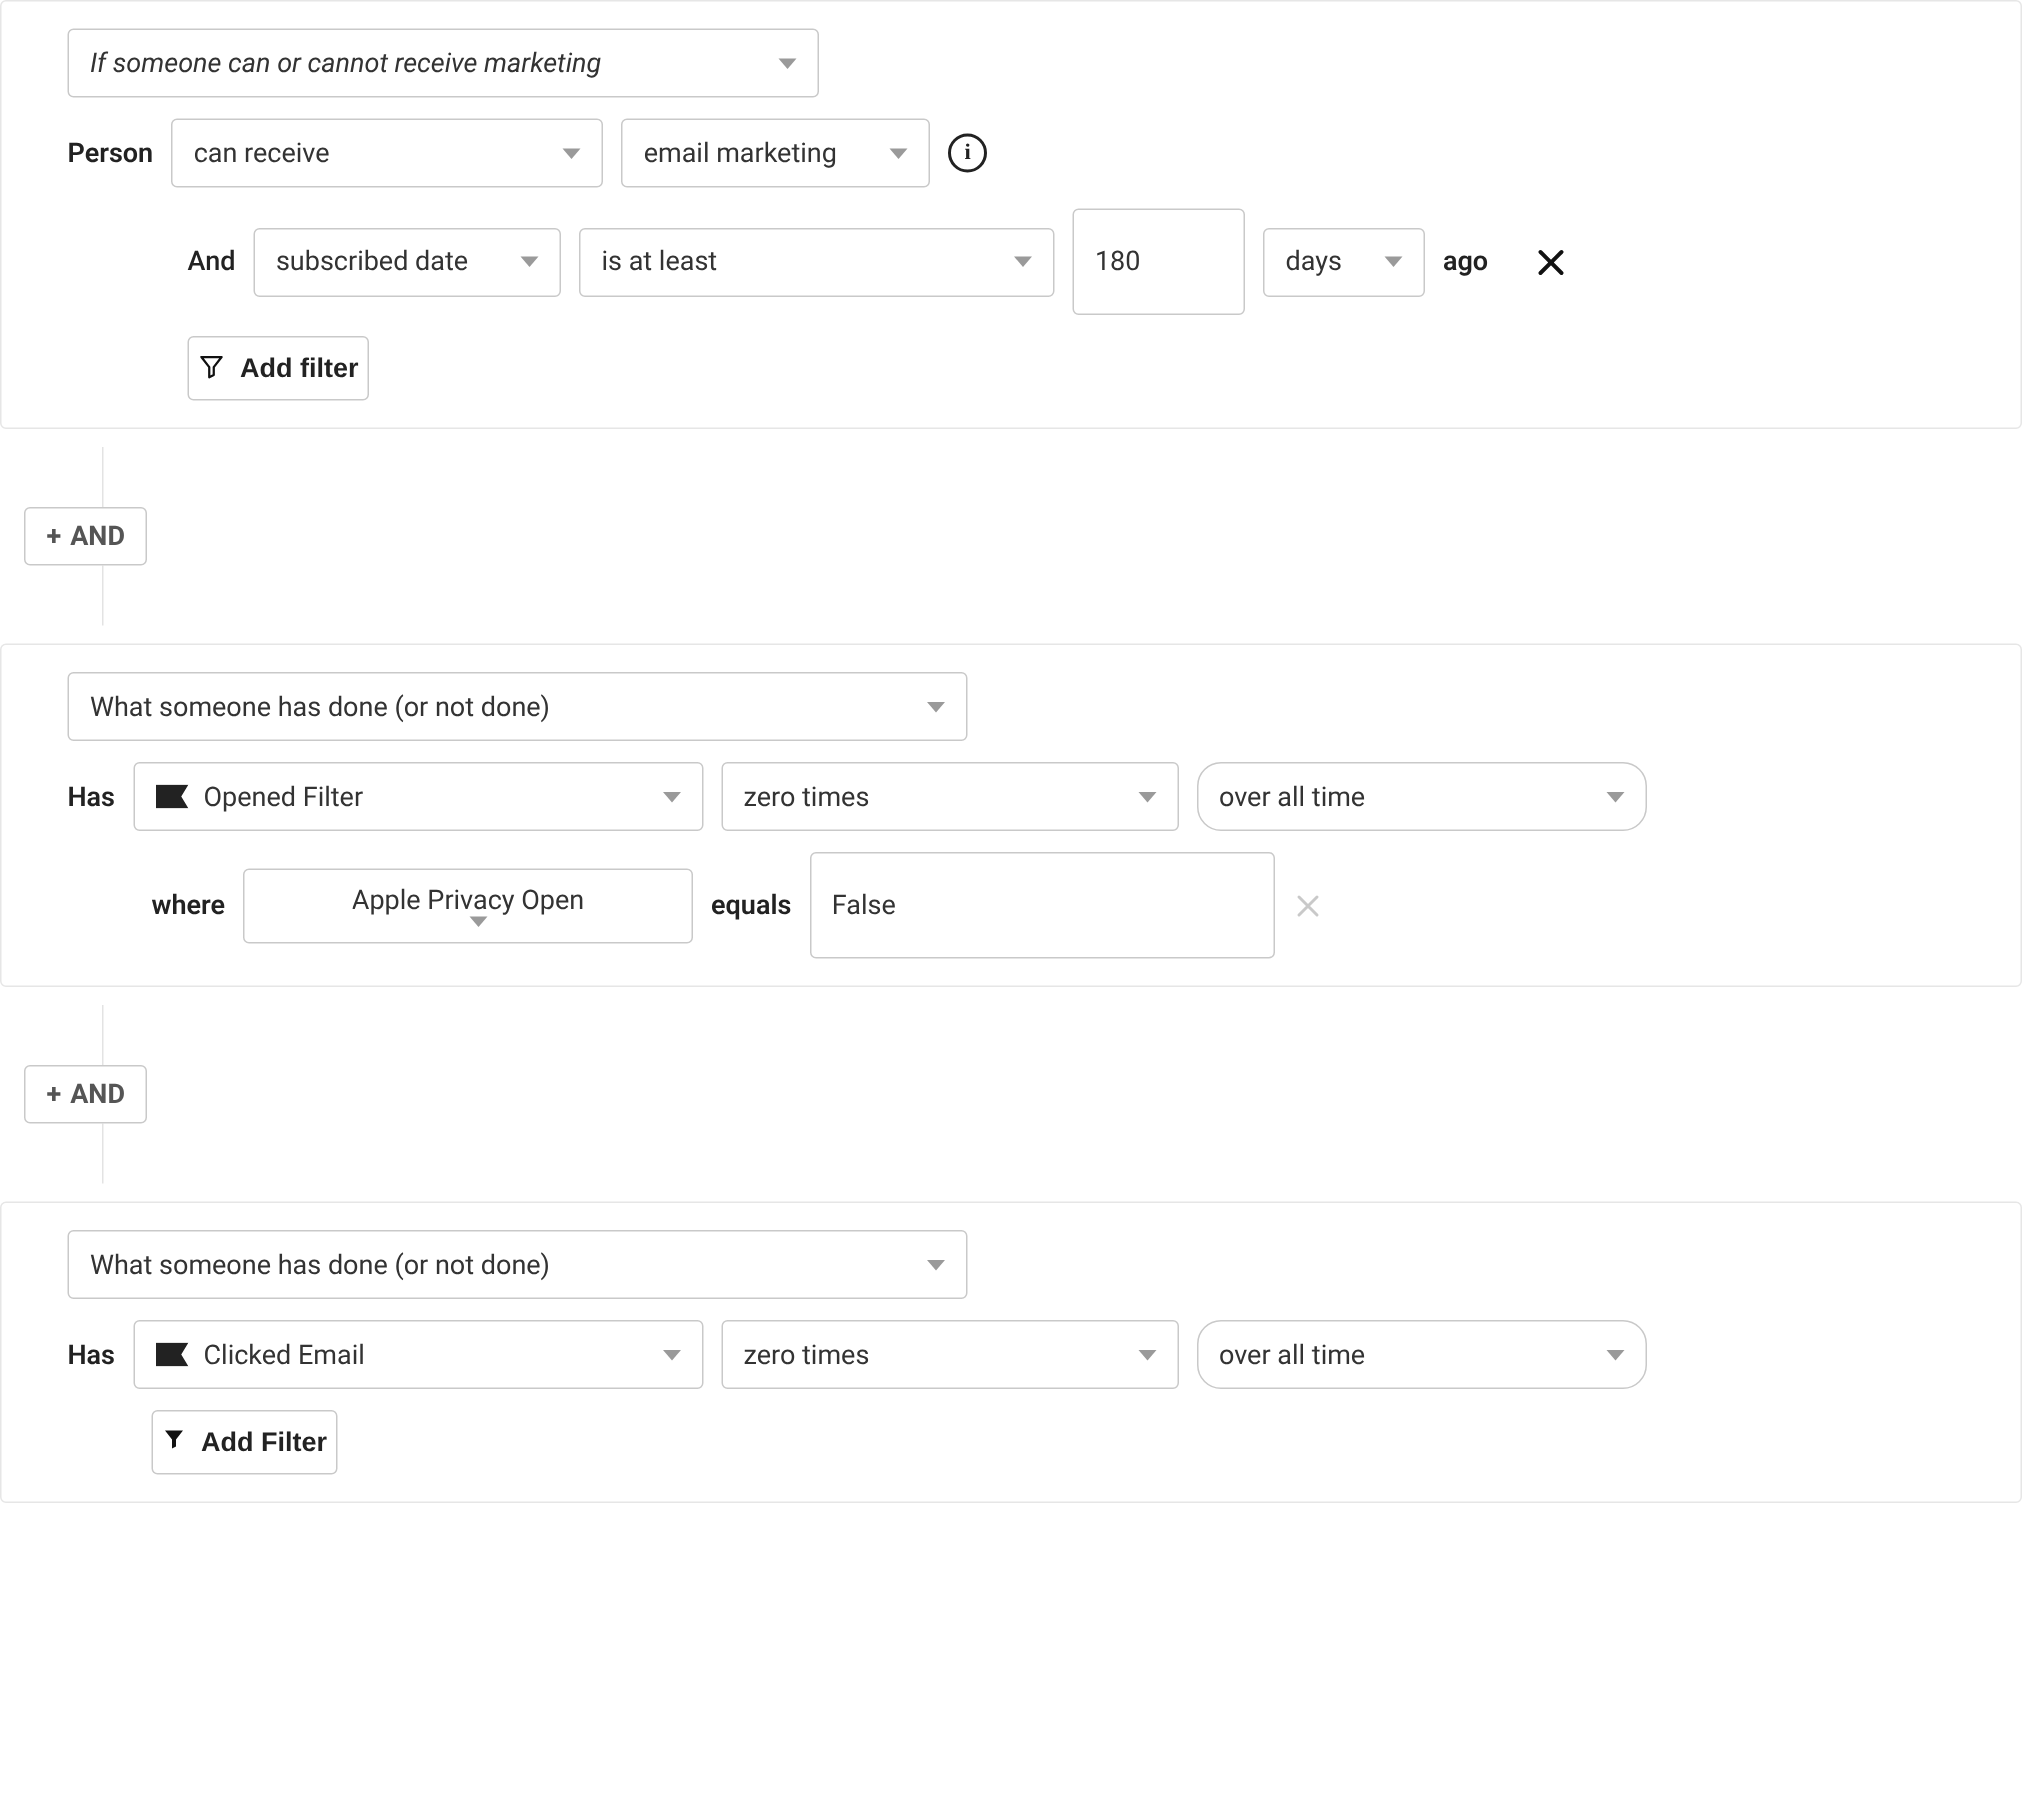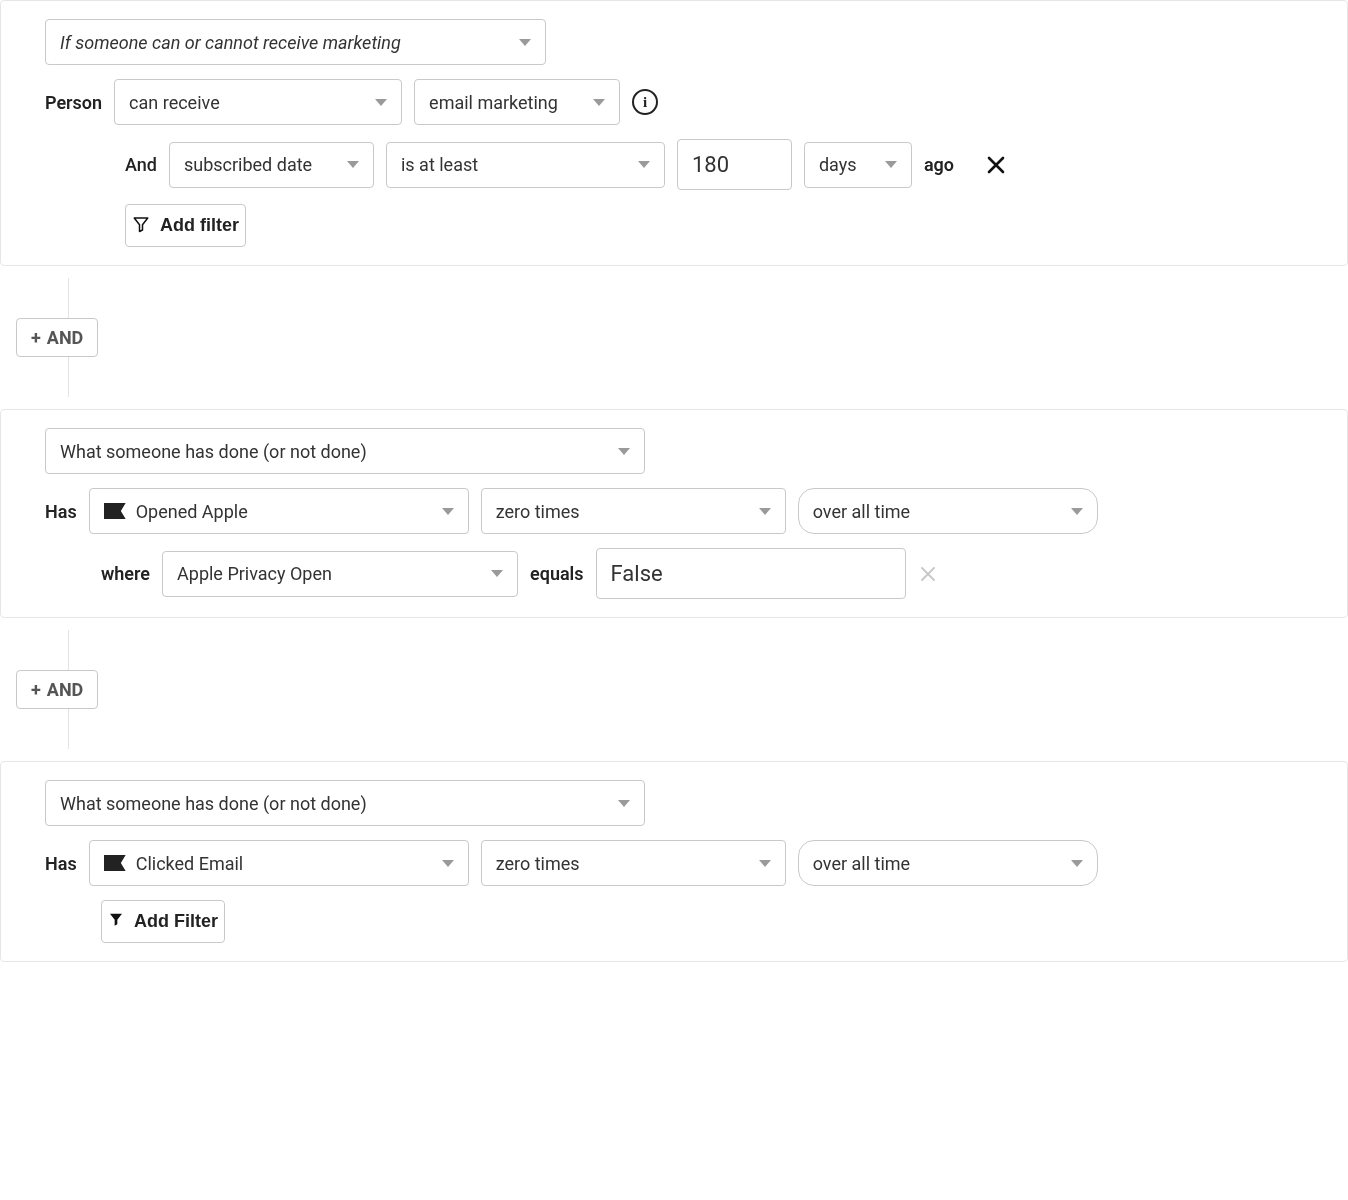--- a/index.html
+++ b/index.html
@@ -40,21 +40,21 @@
     cursor: pointer;
   }
   .select .txt { flex: 1 1 auto; white-space: nowrap; overflow: hidden; text-overflow: ellipsis; }
   .caret {
     width: 0; height: 0; border-left: 6px solid transparent; border-right: 6px solid transparent;
     border-top: 7px solid #9a9a9a; margin-left: 14px; flex: 0 0 auto;
   }
   .select.small { min-height: 44px; padding: 8px 12px; }
   .textinput {
     border: 1px solid #c9c9c9; border-radius: 4px; background: #fff;
-    padding: 12px 14px; min-height: 46px; font-size: 22px; color: #333;
+    padding: 24px 14px; min-height: 46px; font-size: 18px; color: #333;
   }
   .btn {
     display: inline-flex; align-items: flex-start; gap: 10px;
     border: 1px solid #c9c9c9; border-radius: 4px; background: #fff;
     padding: 10px 6px; font-size: 18px; font-weight: 600; color: #222;
     cursor: pointer;
   }
   .icon-info {
     display: inline-flex; width: 26px; height: 26px; border: 2px solid #222;
     border-radius: 50%; align-items: center; justify-content: center;
@@ -68,27 +68,27 @@
     content:""; position:absolute; inset:0; background:#222;
     clip-path: polygon(0 0, 100% 0, 78% 50%, 100% 100%, 0 100%);
   }
   .funnel svg, .funnel-solid svg { display:block; }
   .w-600 { width: 501px; font-style: italic; }
   .w-685 { width: 600px; }
   .w-240 { width: 288px; }
   .w-210 { width: 206px; }
   .w-150 { width: 150px; }
   .w-205 { width: 205px; }
-  .w-275 { width: 279px; align-items: center; }
+  .w-275 { width: 317px; align-items: center; }
   .w-115 { width: 115px; }
   .w-110 { width: 108px; }
   .w-380 { width: 380px; }
   .w-305 { width: 305px; }
   .w-300 { width: 300px; border-radius: 16px; }
-  .w-295 { width: 356px; }
+  .w-295 { width: 300px; flex-direction: column; }
   .w-310 { width: 310px; }
   .mr-big { margin-right: 22px; }
 </style>
 </head>
 <body>
 
 <div class="wrap">
 
   <div class="block">
     <div class="row">
@@ -158,21 +158,21 @@
     <div class="row">
       <div class="select w-685">
         <span class="txt">What someone has done (or not done)</span>
         <span class="caret"></span>
       </div>
     </div>
     <div class="row">
       <span class="label">Has</span>
       <div class="select w-380">
         <span class="flag-icon"></span>
-        <span class="txt">Opened Apple</span>
+        <span class="txt">Opened Filter</span>
         <span class="caret"></span>
       </div>
       <div class="select w-305">
         <span class="txt">zero times</span>
         <span class="caret"></span>
       </div>
       <div class="select w-300">
         <span class="txt">over all time</span>
         <span class="caret"></span>
       </div>

